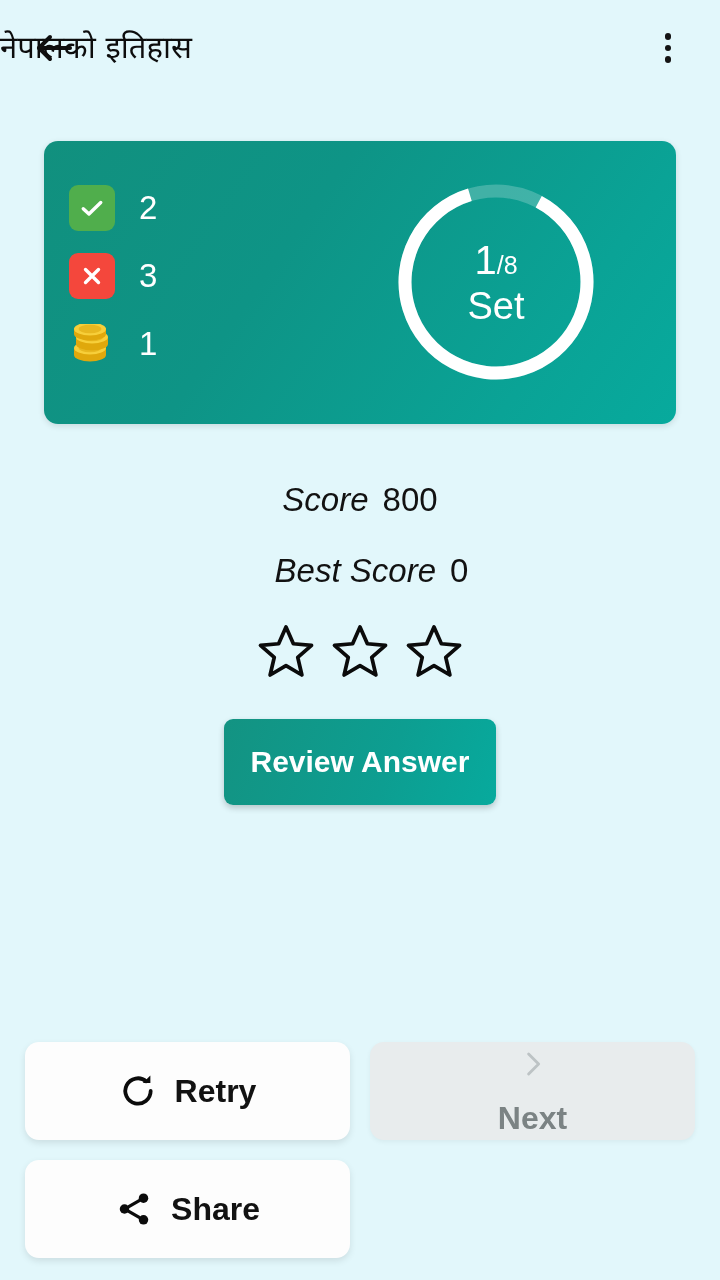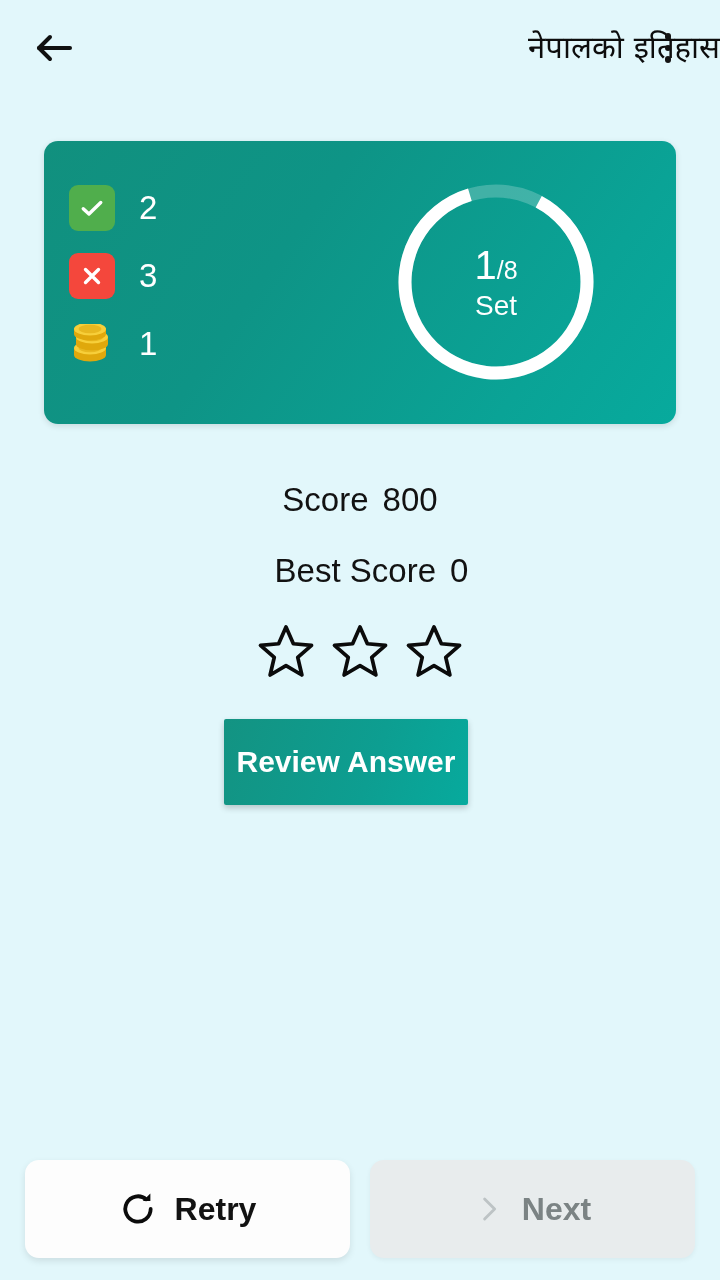--- a/index.html
+++ b/index.html
@@ -31,21 +31,21 @@
     align-items: center;
     justify-content: center;
     cursor: pointer;
     flex: 0 0 auto;
   }
   .back-btn svg { display: block; }
   .appbar-title {
     position: absolute;
     left: 0;
     right: 0;
-    text-align: right;
+    text-align: left;
     font-size: 31px;
     color: #0d0d0d;
     font-family: "DejaVu Sans", sans-serif;
     line-height: 1.2;
     pointer-events: none;
   }
   .menu-btn {
     margin-left: auto;
     width: 56px;
     height: 60px;
@@ -140,56 +140,56 @@
     color: #fff;
     line-height: 1;
   }
   .ring-frac {
     display: flex;
     align-items: baseline;
     justify-content: center;
   }
   .ring-num { font-size: 40px; }
   .ring-den { font-size: 25px; }
-  .ring-set { font-size: 28px; margin-top: 7px; }
+  .ring-set { font-size: 38px; margin-top: 7px; }
 
   
   .score-line {
     position: absolute;
     left: 0;
     width: 100%;
     text-align: center;
     color: #121212;
     font-size: 33px;
   }
   .score-line.primary { top: 481px; }
   .score-line.best    { top: 552px; padding-left: 23px; }
-  .score-label { margin-right: 14px; }
+  .score-label { margin-right: 14px; font-style: italic; }
 
   
   .stars {
     position: absolute;
     top: 621px;
     left: 0;
     width: 100%;
     display: flex;
     justify-content: center;
     gap: 12px;
   }
   .stars svg { display: block; }
 
   
   .review-btn {
     position: absolute;
     left: 224px;
     top: 719px;
-    width: 244px;
+    width: 272px;
     height: 86px;
     border: none;
-    border-radius: 2px;
+    border-radius: 9px;
     background: linear-gradient(110deg, #139382 0%, #0d9e91 60%, #07aa9d 100%);
     color: #ffffff;
     font-size: 30px;
     font-weight: bold;
     font-family: "Liberation Sans", sans-serif;
     cursor: pointer;
     box-shadow: 0 3px 6px rgba(0,0,0,0.20);
   }
 
   
@@ -217,20 +217,21 @@
     font-family: "Liberation Sans", sans-serif;
     cursor: pointer;
     box-shadow: 0 3px 7px rgba(0,0,0,0.10);
   }
   .action-btn svg { display: block; flex: 0 0 auto; }
   .action-btn.disabled {
     background: #e8eced;
     color: #7b8384;
     cursor: default;
     box-shadow: 0 2px 5px rgba(0,0,0,0.05);
+    flex-direction: column;
   }
   .action-btn.disabled svg { opacity: 0.55; }
 </style>
 </head>
 <body>
 
 <div class="appbar">
   <div class="back-btn">
     <span>
       <svg width="40" height="32" viewBox="0 0 40 32" fill="none">
@@ -359,15 +360,26 @@
 
   <button class="action-btn disabled" disabled="">
     <span>
       <svg width="30" height="36" viewBox="0 0 24 24" fill="none">
         <path d="M8.5 4 L16.5 12 L8.5 20" stroke="#9aa3a5" stroke-width="2.3" stroke-linecap="round" stroke-linejoin="round" fill="none"></path>
       </svg>
     </span>
     <span>Next</span>
   </button>
 
+  <button class="action-btn">
+    <span>
+      <svg width="38" height="38" viewBox="0 0 24 24" fill="none">
+        <circle cx="18" cy="5.2" r="3.0" fill="#0b0b0b"></circle>
+        <circle cx="6" cy="12" r="3.0" fill="#0b0b0b"></circle>
+        <circle cx="18" cy="18.8" r="3.0" fill="#0b0b0b"></circle>
+        <path d="M15.3 6.7 L8.7 10.5 M8.7 13.5 L15.3 17.3" stroke="#0b0b0b" stroke-width="2.1" stroke-linecap="round"></path>
+      </svg>
+    </span>
+    <span>Share</span>
+  </button>
 
 
 </div>
 
 </body></html>

